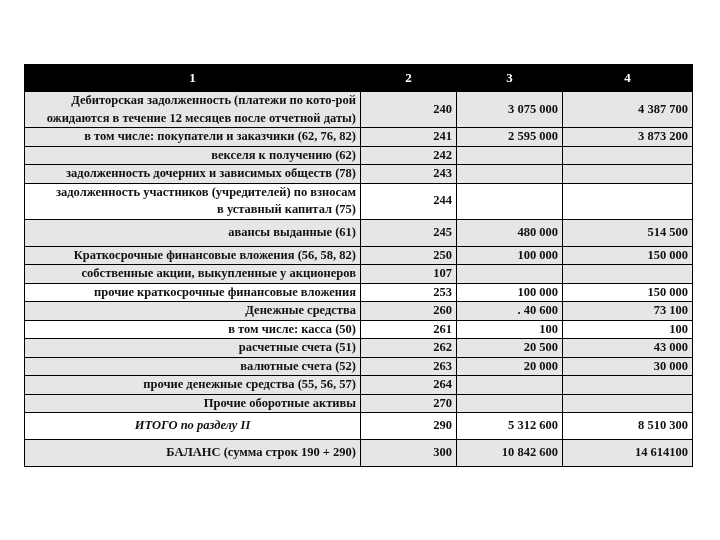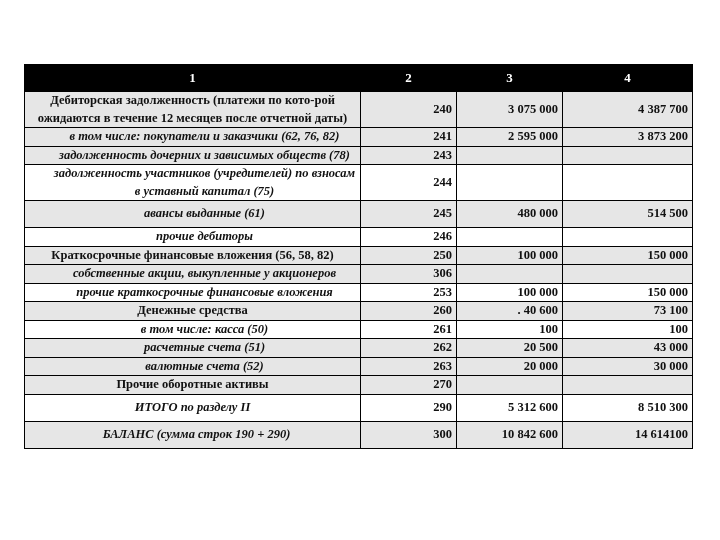--- a/index.html
+++ b/index.html
@@ -11,22 +11,22 @@
     font-family: "Liberation Serif", "DejaVu Serif", serif;
     font-size: 12.5px; font-weight: bold; color: #111;
   }
   table.bal td, table.bal th {
     border: 1px solid #000; padding: 0 4px; vertical-align: middle;
     line-height: 17.5px;
   }
   table.bal th { background: #000; color: #fff; height: 26px; font-size: 13px; }
   col.c1 { width: 336px; } col.c2 { width: 96px; } col.c3 { width: 106px; } col.c4 { width: 130px; }
   td.num { text-align: right; }
-  td.lbl { text-align: center; }
-  td.lbl.ind { padding-left: 28px; font-style: italic; }
+  td.lbl { text-align: right; }
+  td.lbl.ind { padding-left: 28px; }
   td.lbl.center { text-align: center; font-style: italic; }
   tr.g td { background: #e6e6e6; }
   tr.w td { background: #ffffff; }
   tr.tall td { height: 26px; margin-top: 37px; }
   tr.total td { height: 26px; }
 </style>
 </head>
 <body>
 
 <table class="bal">
@@ -51,52 +51,52 @@
       <td class="num">3 075 000</td>
       <td class="num">4 387 700</td>
     </tr>
     <tr class="g">
       <td class="lbl ind">в том числе: покупатели и заказчики (62, 76, 82)</td>
       <td class="num">241</td>
       <td class="num">2 595 000</td>
       <td class="num">3 873 200</td>
     </tr>
     <tr class="g">
+      <td class="lbl ind">векселя к получению (62)</td>
+      <td class="num">242</td>
+      <td class="num"></td>
+      <td class="num"></td>
+    </tr>
+    <tr class="g">
       <td class="lbl ind">задолженность дочерних и зависимых обществ (78)</td>
       <td class="num">243</td>
       <td class="num"></td>
       <td class="num"></td>
     </tr>
     <tr class="w">
       <td class="lbl ind">задолженность участников (учредителей) по взносам в уставный капитал (75)</td>
       <td class="num">244</td>
       <td class="num"></td>
       <td class="num"></td>
     </tr>
     <tr class="g tall">
       <td class="lbl ind">авансы выданные (61)</td>
       <td class="num">245</td>
       <td class="num">480 000</td>
       <td class="num">514 500</td>
     </tr>
-    <tr class="w">
-      <td class="lbl ind">прочие дебиторы</td>
-      <td class="num">246</td>
-      <td class="num"></td>
-      <td class="num"></td>
-    </tr>
     <tr class="g">
       <td class="lbl">Краткосрочные финансовые вложения (56, 58, 82)</td>
       <td class="num">250</td>
       <td class="num">100 000</td>
       <td class="num">150 000</td>
     </tr>
     <tr class="g">
       <td class="lbl ind">собственные акции, выкупленные у акционеров</td>
-      <td class="num">306</td>
+      <td class="num">107</td>
       <td class="num"></td>
       <td class="num"></td>
     </tr>
     <tr class="w">
       <td class="lbl ind">прочие краткосрочные финансовые вложения</td>
       <td class="num">253</td>
       <td class="num">100 000</td>
       <td class="num">150 000</td>
     </tr>
     <tr class="g">
@@ -117,20 +117,26 @@
       <td class="num">20 500</td>
       <td class="num">43 000</td>
     </tr>
     <tr class="g">
       <td class="lbl ind">валютные счета (52)</td>
       <td class="num">263</td>
       <td class="num">20 000</td>
       <td class="num">30 000</td>
     </tr>
     <tr class="g">
+      <td class="lbl ind">прочие денежные средства (55, 56, 57)</td>
+      <td class="num">264</td>
+      <td class="num"></td>
+      <td class="num"></td>
+    </tr>
+    <tr class="g">
       <td class="lbl">Прочие оборотные активы</td>
       <td class="num">270</td>
       <td class="num"></td>
       <td class="num"></td>
     </tr>
     <tr class="w total">
       <td class="lbl center">ИТОГО по разделу II</td>
       <td class="num">290</td>
       <td class="num">5 312 600</td>
       <td class="num">8 510 300</td>

